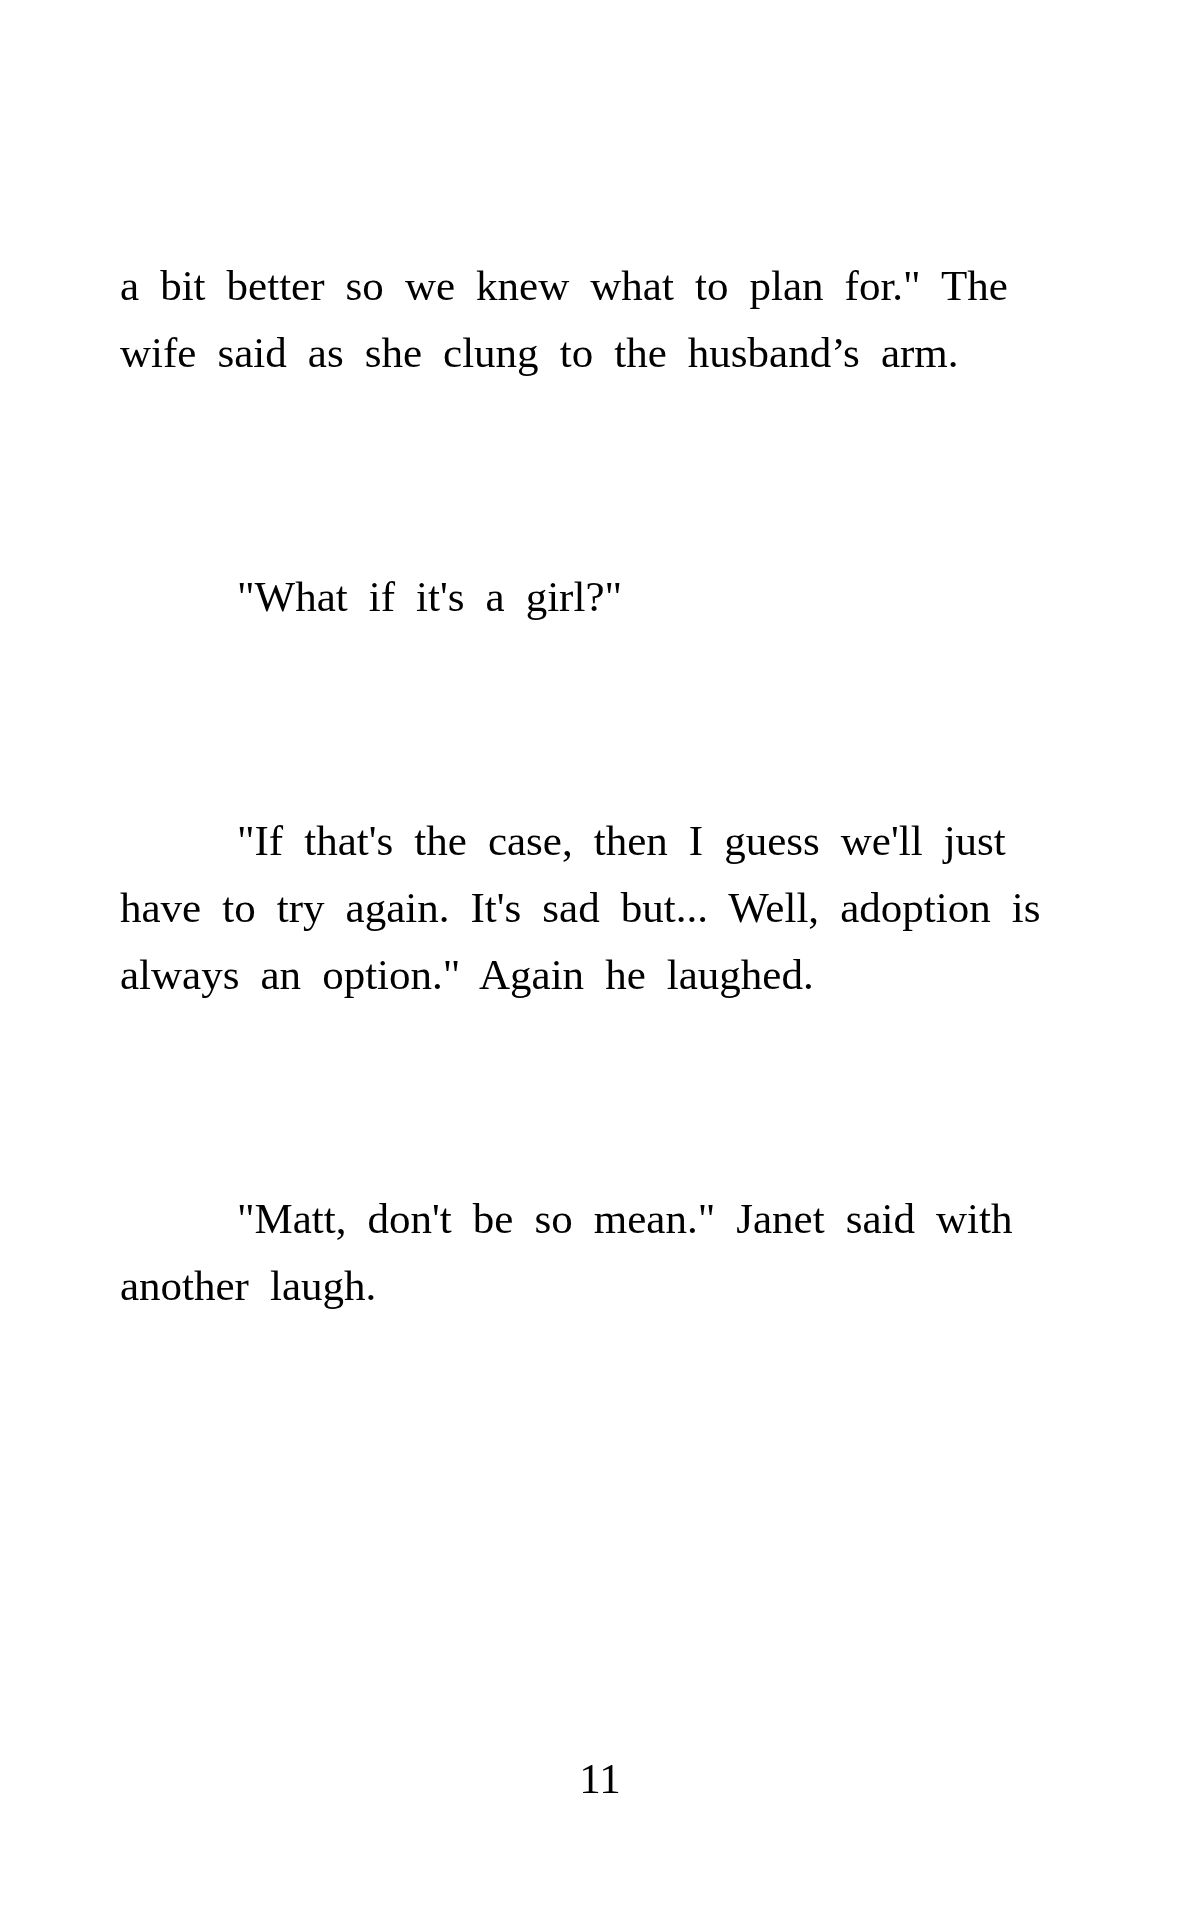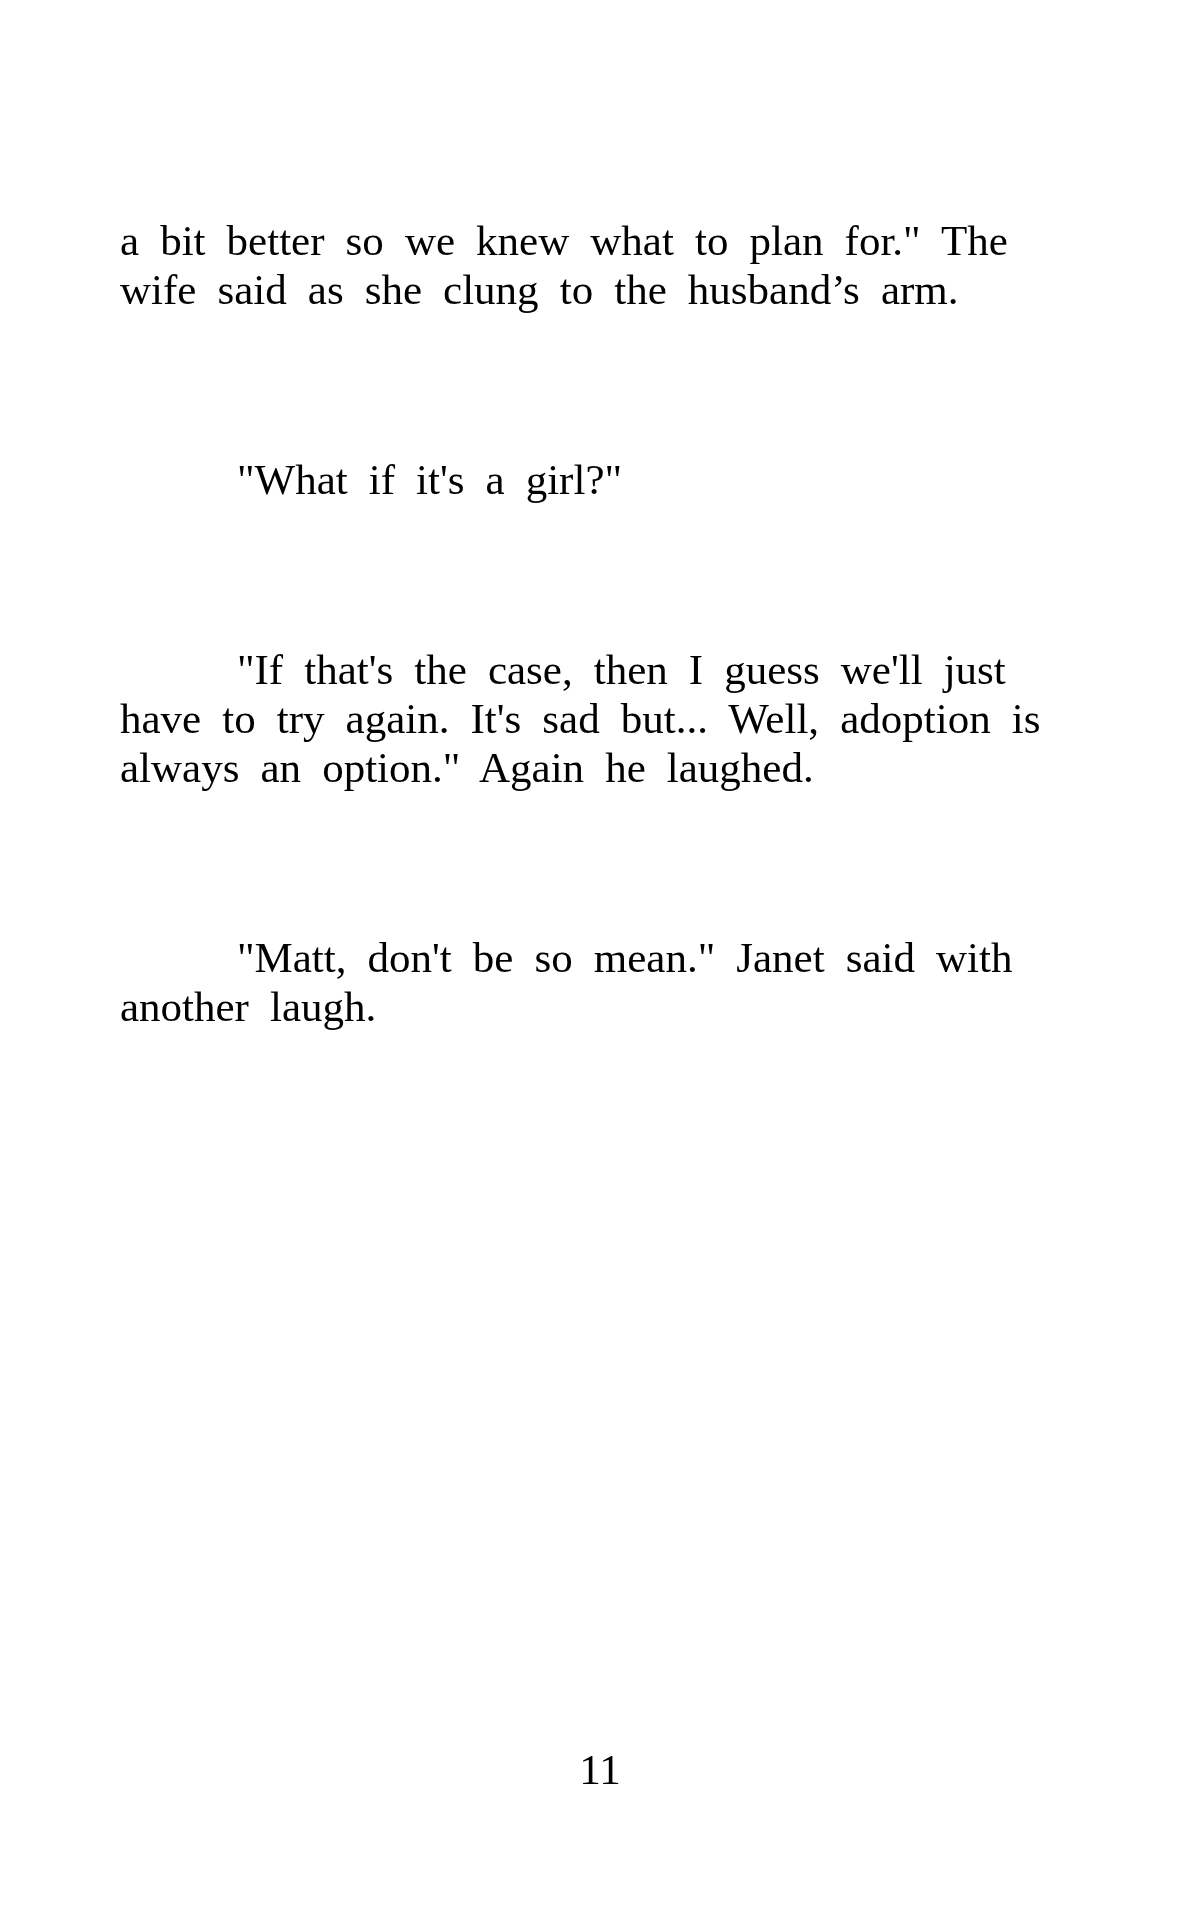--- a/index.html
+++ b/index.html
@@ -8,21 +8,21 @@
     background: #ffffff;
   }
   .page {
     position: relative;
     width: 1200px;
     height: 1920px;
     background: #ffffff;
     overflow: hidden;
     font-family: "Liberation Serif", "DejaVu Serif", serif;
     font-size: 43px;
-    line-height: 49px;
+    line-height: 67px;
     color: #000000;
     word-spacing: 0.24em;
   }
   .text-block {
     position: absolute;
     left: 120px;
     top: 118px;
     width: 1062px;
     white-space: pre; 
   }

